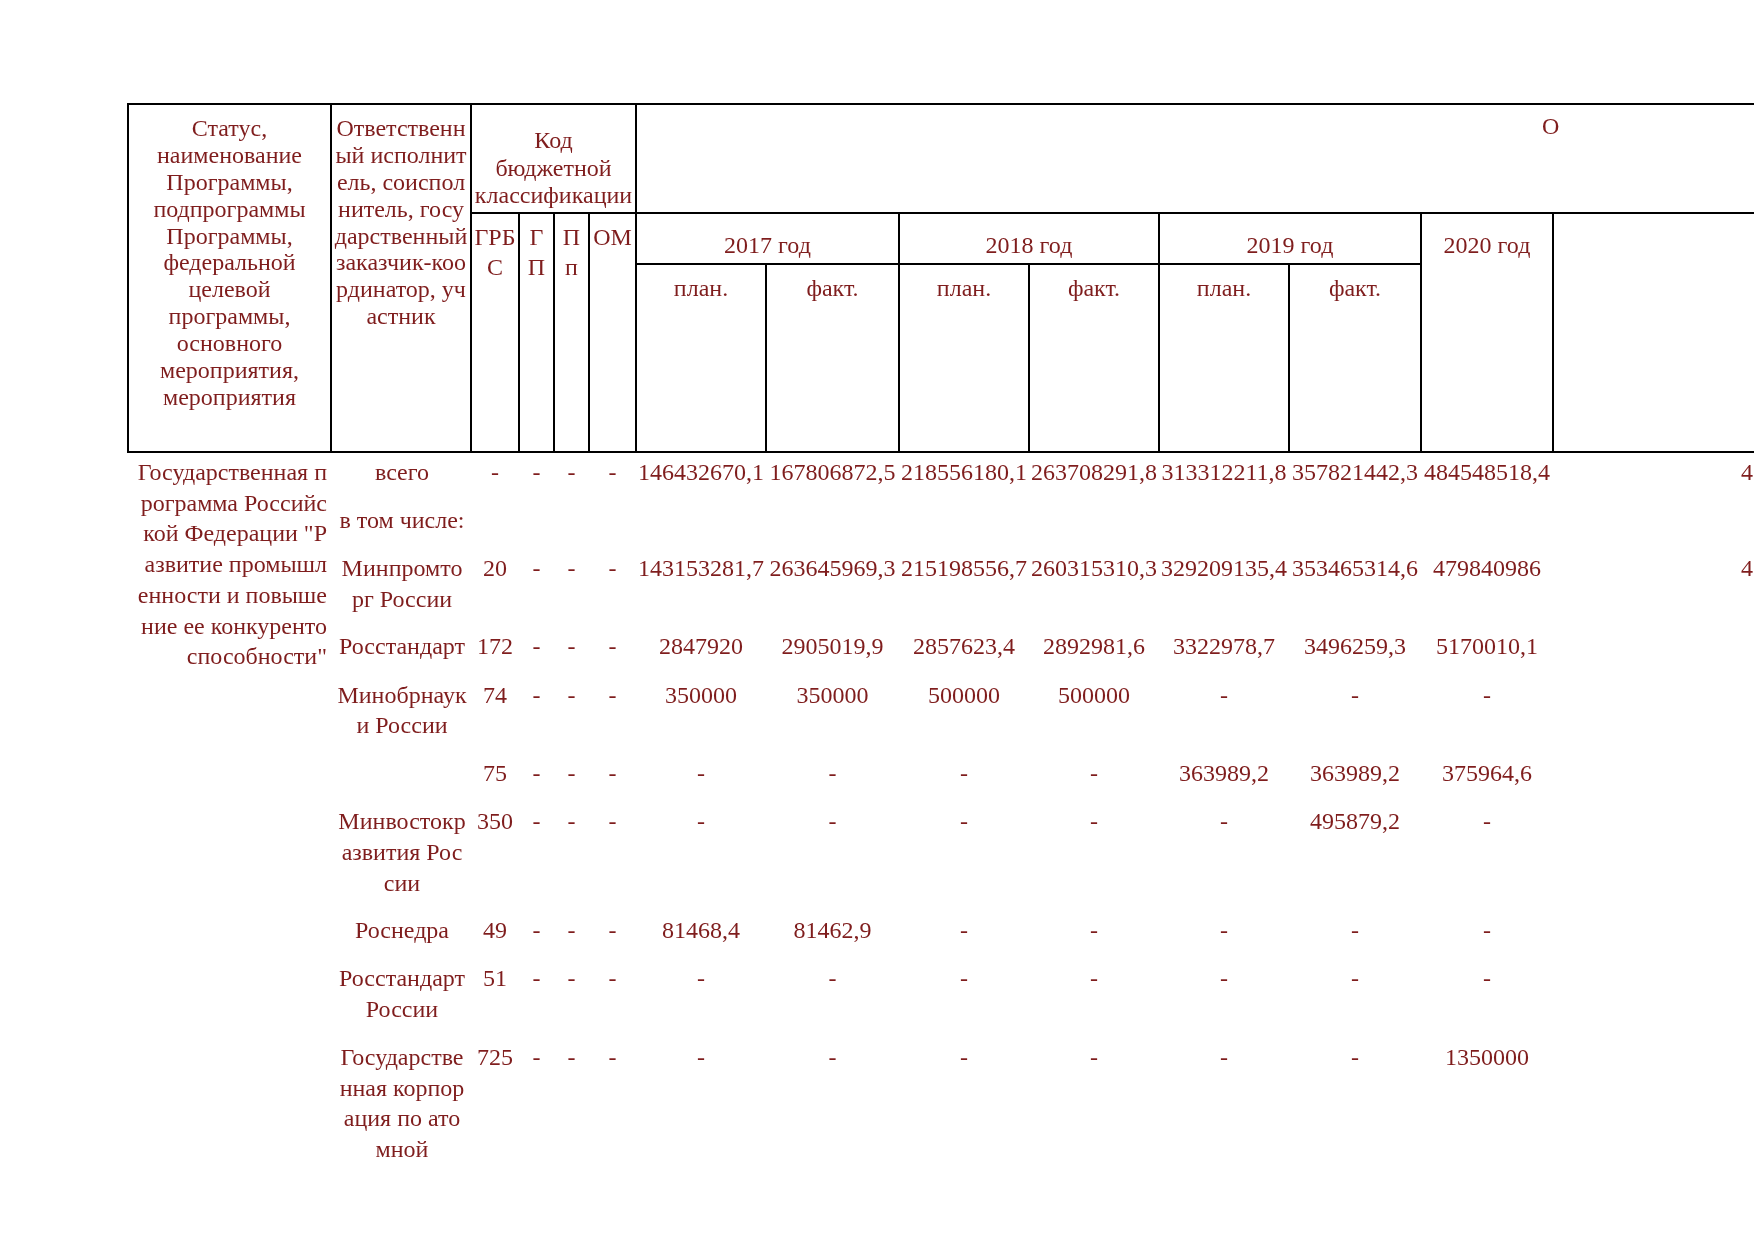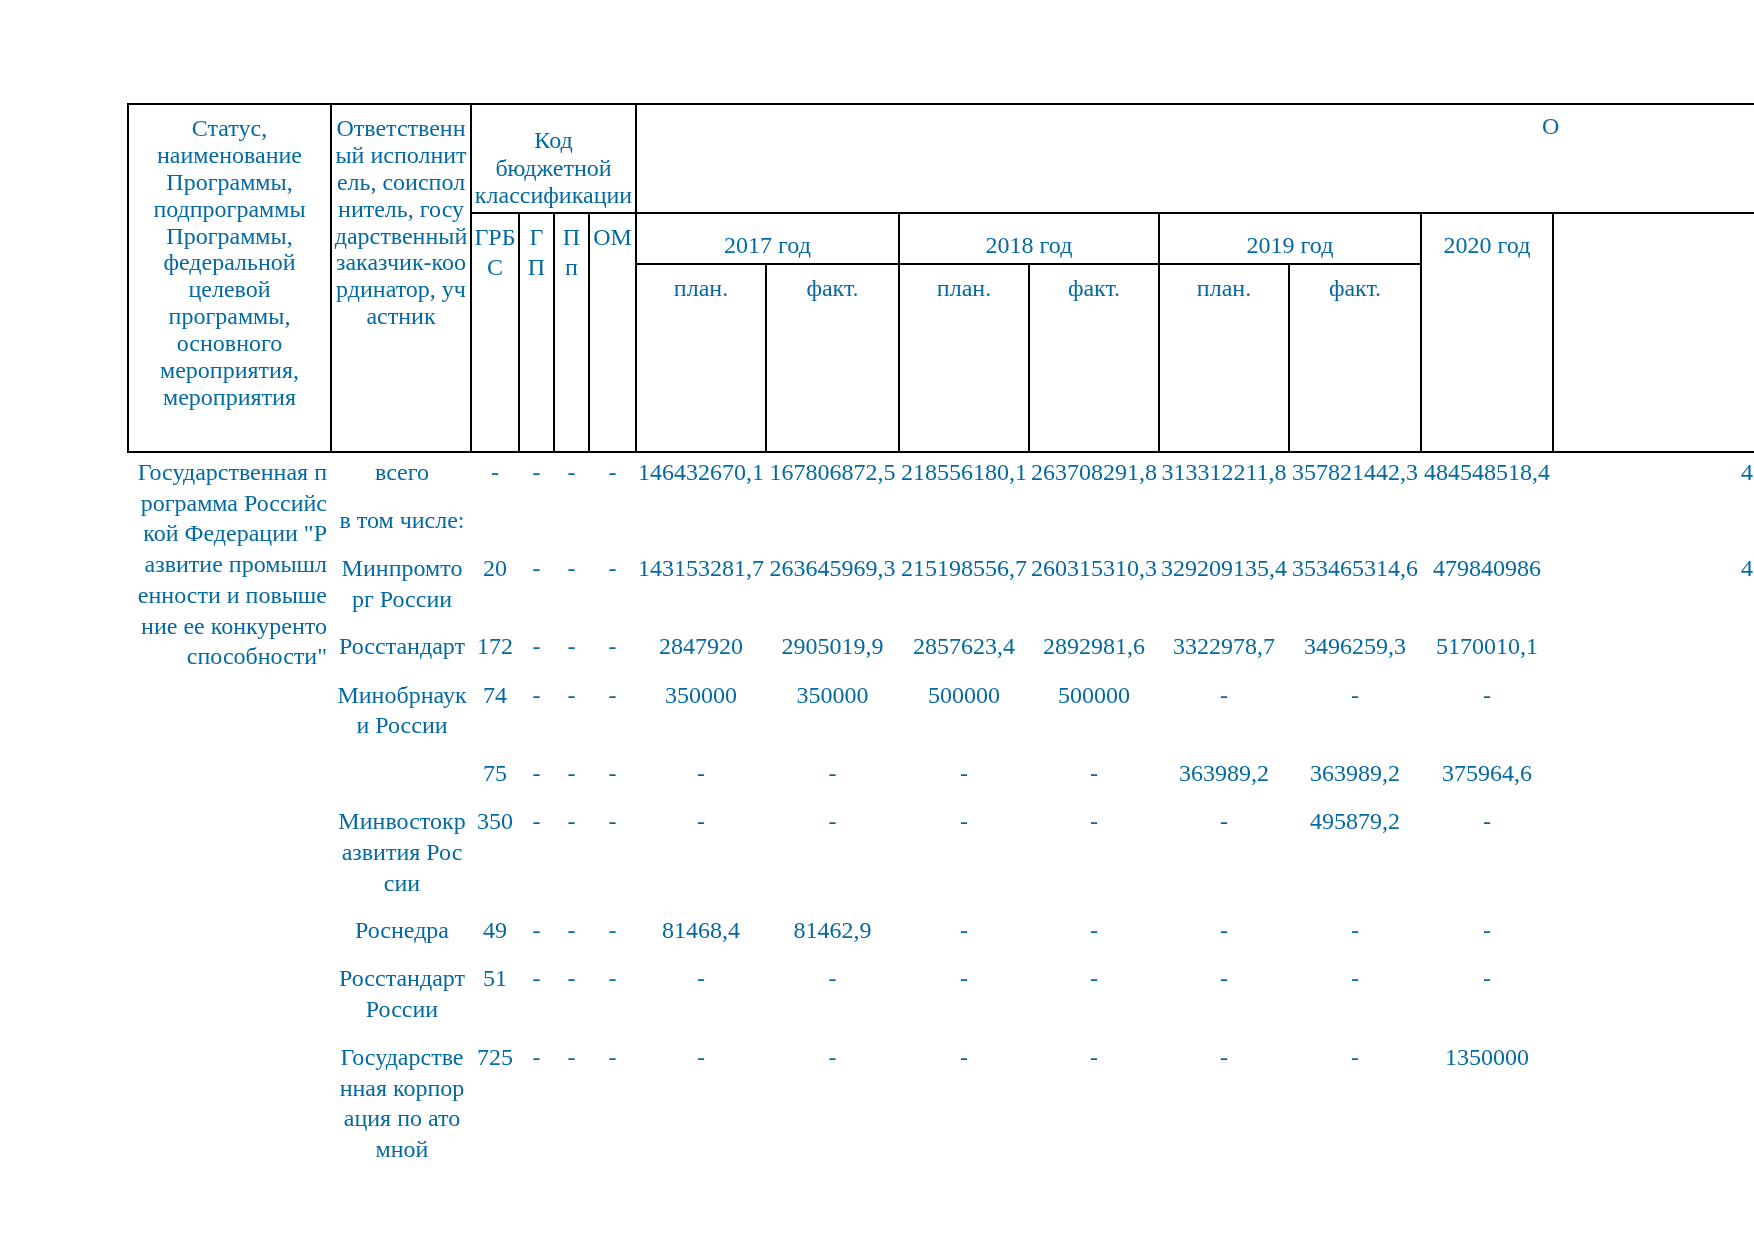--- a/index.html
+++ b/index.html
@@ -7,21 +7,21 @@
     padding: 0;
     background: #ffffff;
   }
   .viewport {
     position: relative;
     width: 1754px;
     height: 1233px;
     overflow: hidden;
     background: #ffffff;
     font-family: "Liberation Serif", "DejaVu Serif", serif;
-    color: #0369a1;
+    color: #7f1d1d;
     font-size: 24px;
     line-height: 1.3;
   }
   table.budget-table {
     position: absolute;
     left: 127px;
     top: 103px;
     border-collapse: collapse;
     table-layout: fixed;
     width: 1675px;

